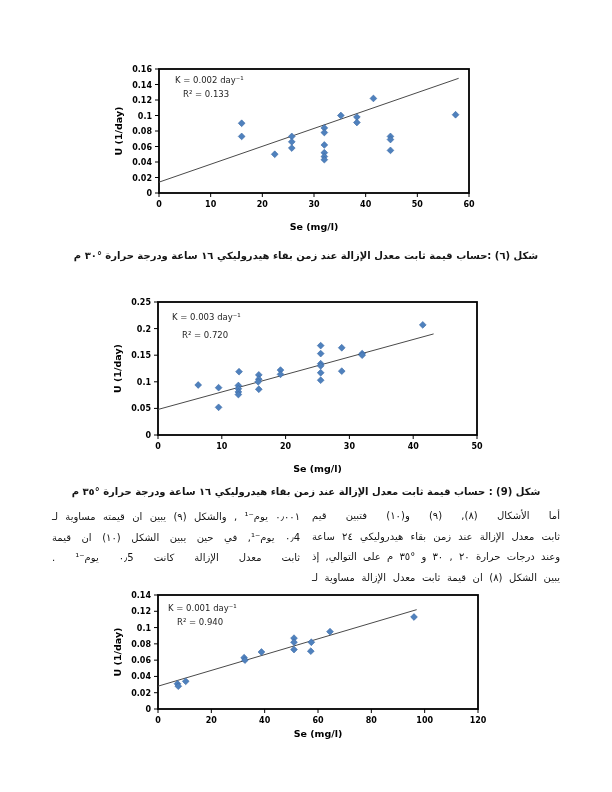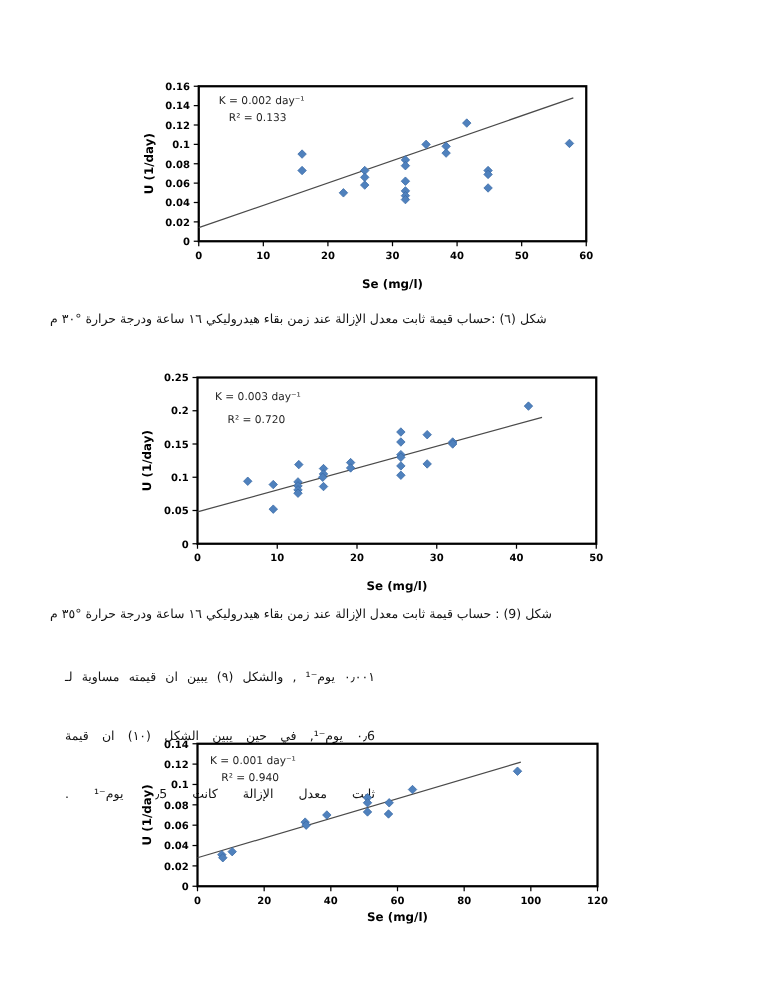--- a/index.html
+++ b/index.html
@@ -6,29 +6,29 @@
   .page {
     position:relative; width:612px; height:792px; margin:0 auto;
     background:#ffffff; overflow:hidden;
     font-family:"DejaVu Sans", sans-serif;
   }
   .chart-svg { position:absolute; overflow:visible; }
   .tick-label { font:700 8px "DejaVu Sans", sans-serif; fill:#000000; }
   .axis-title { font:700 9.5px "DejaVu Sans", sans-serif; fill:#000000; }
   .ann-label  { font:500 8.5px "DejaVu Sans", sans-serif; fill:#1f1f1f; }
   .caption {
-    position:absolute; left:40px; right:40px; text-align:left;
-    direction:rtl; font-size:10px; font-weight:400; color:#141414;
+    position:absolute; left:40px; right:40px; text-align:center;
+    direction:rtl; font-size:10px; font-weight:700; color:#141414;
   }
   .text-col {
     position:absolute; direction:rtl; font-size:10px; color:#141414; width:248px;
   }
   .text-line {
     height:20.5px; line-height:20.5px; white-space:nowrap;
-    text-align:justify; text-align-last:justify;margin-top:26px;
+    text-align:justify; text-align-last:justify;
   }
 </style>
 </head>
 <body>
 
 <div class="page">
 
   <svg class="chart-svg" style="left:100px; top:55px;" width="395" height="185">
       <rect x="59" y="14" width="310" height="124" fill="none" stroke="#000" stroke-width="1.8"></rect>
       <line x1="59" y1="138" x2="59" y2="142" stroke="#000" stroke-width="1"></line>
@@ -145,24 +145,30 @@
       <path d="M262.15999999999997 63.800000000000004 L265.55999999999995 67.2 L262.15999999999997 70.60000000000001 L258.76 67.2 Z" fill="#4F81BD" stroke="#3A6AA6" stroke-width="0.6"></path>
       <path d="M322.77 33.476000000000006 L326.16999999999996 36.876000000000005 L322.77 40.276 L319.37 36.876000000000005 Z" fill="#4F81BD" stroke="#3A6AA6" stroke-width="0.6"></path>
       <text x="72" y="32" class="ann-label">K = 0.003 day⁻¹</text>
       <text x="82" y="50" class="ann-label">R² = 0.720</text>
       <text x="217.5" y="184" text-anchor="middle" class="axis-title">Se (mg/l)</text>
       <text x="21" y="80.5" text-anchor="middle" class="axis-title" transform="rotate(-90 21 80.5)">U (1/day)</text>
     </svg>
 
   <div class="caption" style="top:486px;">شكل (9) : حساب قيمة ثابت معدل الإزالة عند زمن بقاء هيدروليكي ١٦ ساعة ودرجة حرارة °٣٥ م</div>
 
+  <div class="text-col" style="left:312px; top:506px;">
+    <div class="text-line">أما الأشكال (٨), (٩) و(١٠) فتبين قيم</div>
+    <div class="text-line">ثابت معدل الإزالة عند زمن بقاء هيدروليكي ٢٤ ساعة</div>
+    <div class="text-line">وعند درجات حرارة ٢٠ , ٣٠ و °٣٥ م على التوالي, إذ</div>
+    <div class="text-line">يبين الشكل (٨) ان قيمة ثابت معدل الإزالة مساوية لـ</div>
+  </div>
 
   <div class="text-col" style="left:52px; top:507px;">
     <div class="text-line">٠٫٠٠١ يوم⁻¹ , والشكل (٩) يبين ان قيمته مساوية لـ</div>
-    <div class="text-line">٠٫6 يوم⁻¹, في حين يبين الشكل (١٠) ان قيمة</div>
+    <div class="text-line">٠٫4 يوم⁻¹, في حين يبين الشكل (١٠) ان قيمة</div>
     <div class="text-line">ثابت معدل الإزالة كانت ٠٫5 يوم⁻¹ .</div>
   </div>
 
   <svg class="chart-svg" style="left:100px; top:588px;" width="400" height="160">
       <rect x="58" y="7" width="320" height="114" fill="none" stroke="#000" stroke-width="1.8"></rect>
       <line x1="58" y1="121" x2="58" y2="125" stroke="#000" stroke-width="1"></line>
       <text x="58" y="135" text-anchor="middle" class="tick-label">0</text>
       <line x1="111.33333333333333" y1="121" x2="111.33333333333333" y2="125" stroke="#000" stroke-width="1"></line>
       <text x="111.33333333333333" y="135" text-anchor="middle" class="tick-label">20</text>
       <line x1="164.66666666666666" y1="121" x2="164.66666666666666" y2="125" stroke="#000" stroke-width="1"></line>

